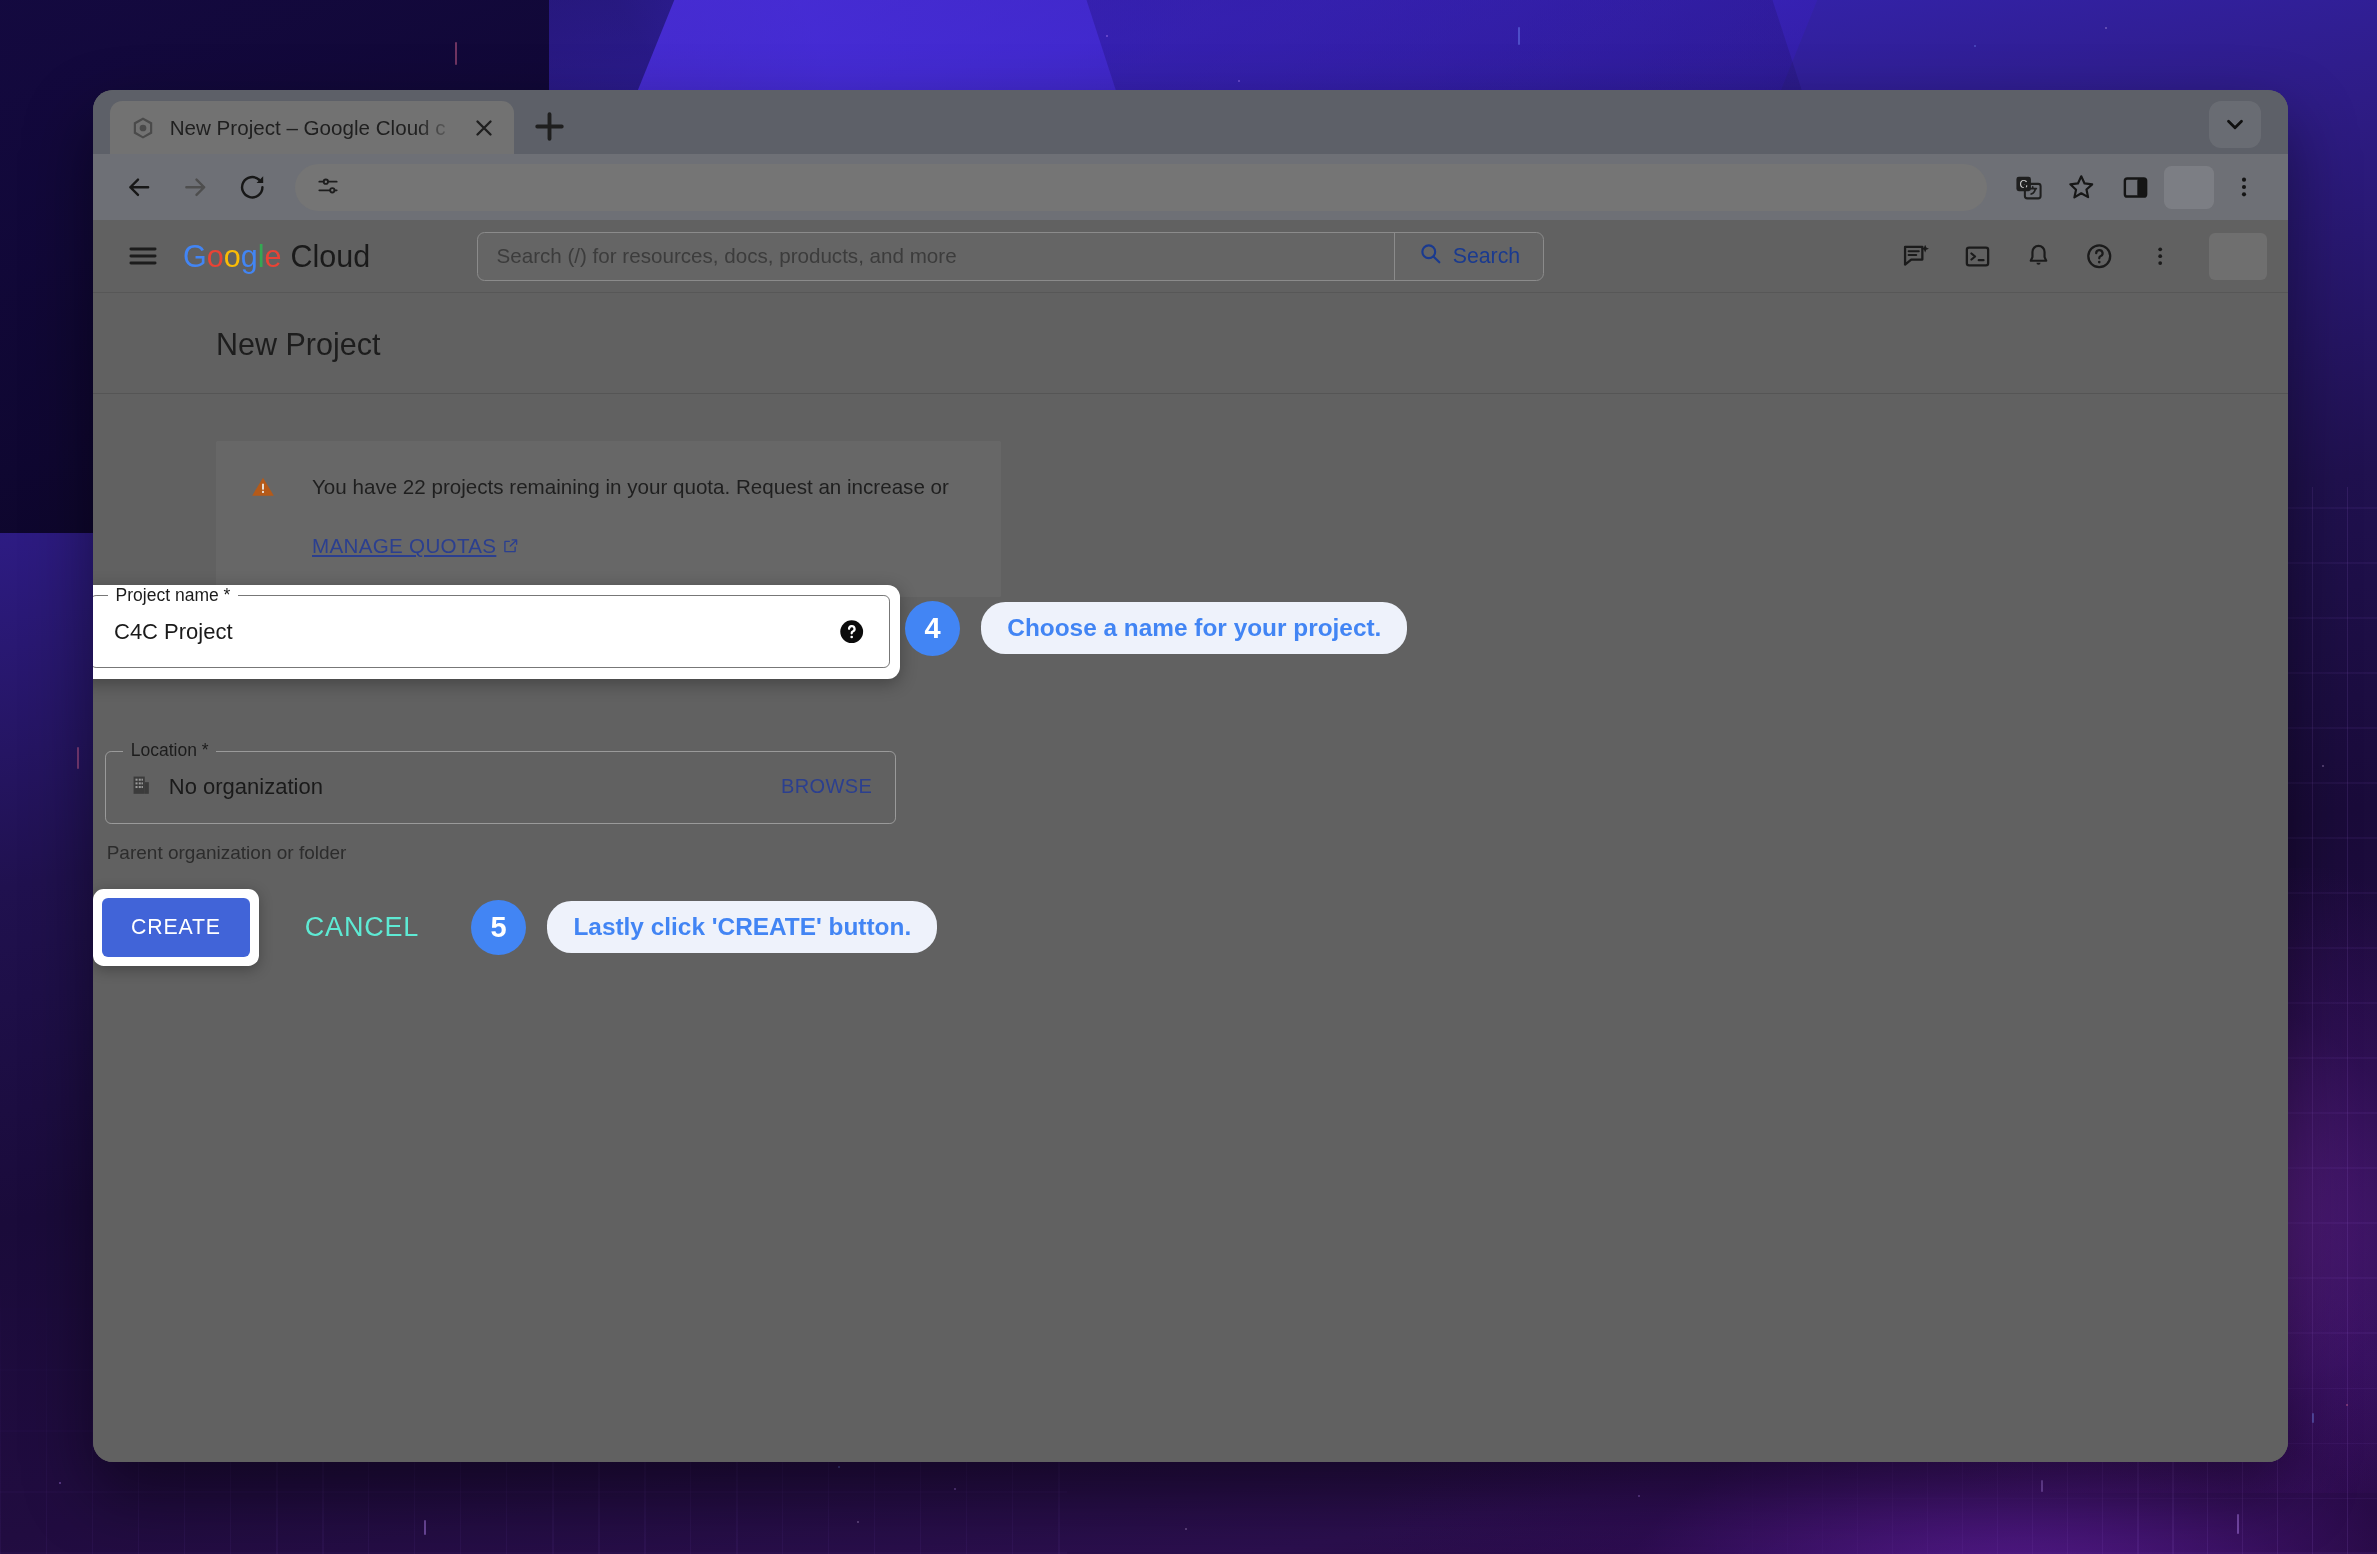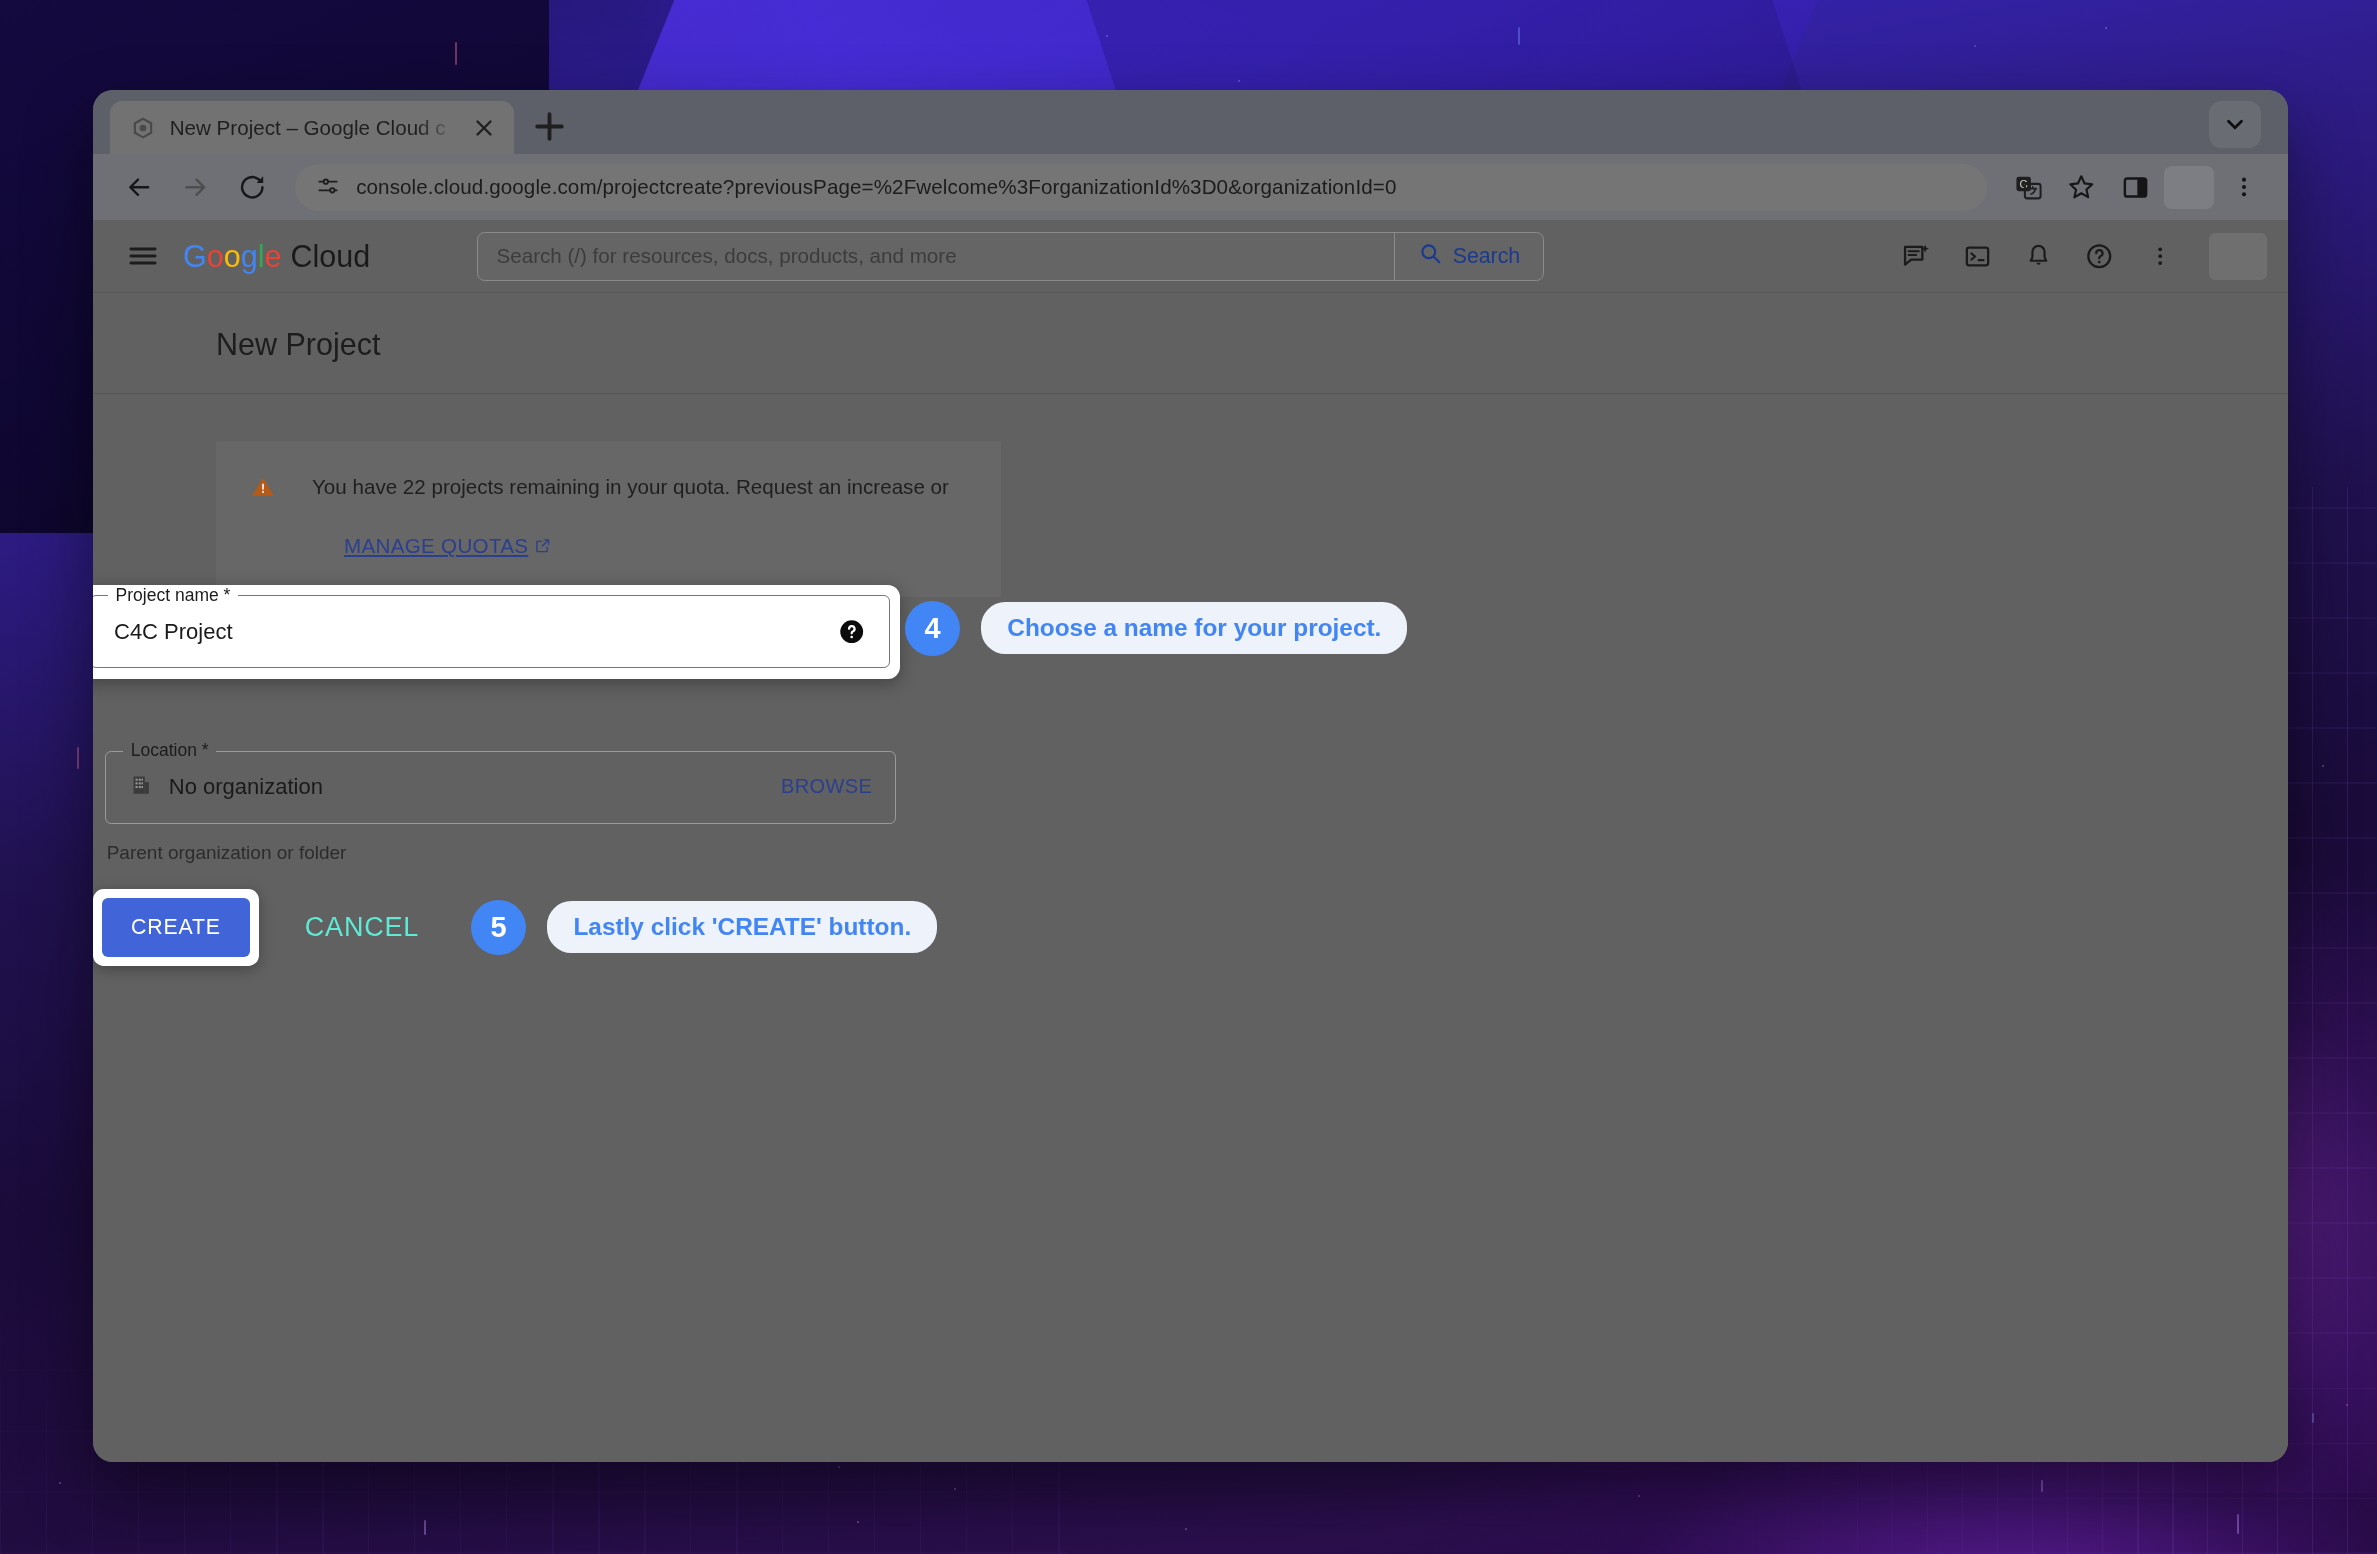--- a/index.html
+++ b/index.html
@@ -148,21 +148,21 @@
 
   
   .notice {
     width: 785px; background: rgba(255,255,255,0.045);
     padding: 30.5px 34px 35px 34px; display: flex; gap: 36px;
     border-radius: 1.5px;
   }
   .notice-body { font-size: 20.6px; line-height: 1.55; color: #1f1f1f; }
   .lnk { color: #2b3f8f; text-decoration: underline; }
   .lnk-strong { color: #2b3f8f; font-weight: 500; letter-spacing: 0.3px; text-decoration: underline; }
-  .manage-row { margin-top: 27.4px; display: flex; align-items: center; gap: 6.1px; margin-left: 32px; }
+  .manage-row { margin-top: 27.4px; display: flex; align-items: center; gap: 6.1px; }
 
   
   .hl-wrap {
     position: absolute; left: -13.7px; top: 191px;
     width: 821px; padding: 10.7px; background: #ffffff;
     border-radius: 12.2px; box-shadow: 0 4.6px 17px rgba(0,0,0,0.30);
   }
   .mdc-field {
     position: relative; height: 73px; border: 0.8px solid #9a9a9a; border-radius: 6.1px;
     display: flex; align-items: center; padding: 8px 23px; background: transparent;
@@ -409,21 +409,20 @@
     <div class="omnibox">
       <span>
         <svg viewBox="0 0 24 24" width="26" height="26">
           <g stroke="#1d1d1d" stroke-width="1.7" fill="none" stroke-linecap="round">
             <path d="M4 8h4M12 8h8M4 16h10M18 16h2"></path>
             <circle cx="10" cy="8" r="2"></circle>
               <circle cx="16" cy="16" r="2"></circle>
           </g>
         </svg>
       </span>
-      <span class="omnibox-url">console.cloud.google.com/projectcreate?previousPage=%2Fwelcome%3ForganizationId%3D0&amp;organizationId=0</span>
     </div>
 
     <span class="tb-icon">
       <svg viewBox="0 0 24 24" width="29" height="29">
         <rect x="2" y="3" width="12" height="12" rx="2" fill="#1f1f1f"></rect>
         <text x="8" y="12.6" font-size="9" fill="#cfcfcf" text-anchor="middle" font-family="Liberation Sans">G</text>
         <rect x="9" y="9" width="13" height="12" rx="2" fill="none" stroke="#1f1f1f" stroke-width="1.7"></rect>
         <path d="M12.5 13h6M15.5 11.5v1.5M17.6 13a5 5 0 0 1-3.4 4.4" stroke="#1f1f1f" stroke-width="1.4" fill="none" stroke-linecap="round"></path>
       </svg>
     </span>

